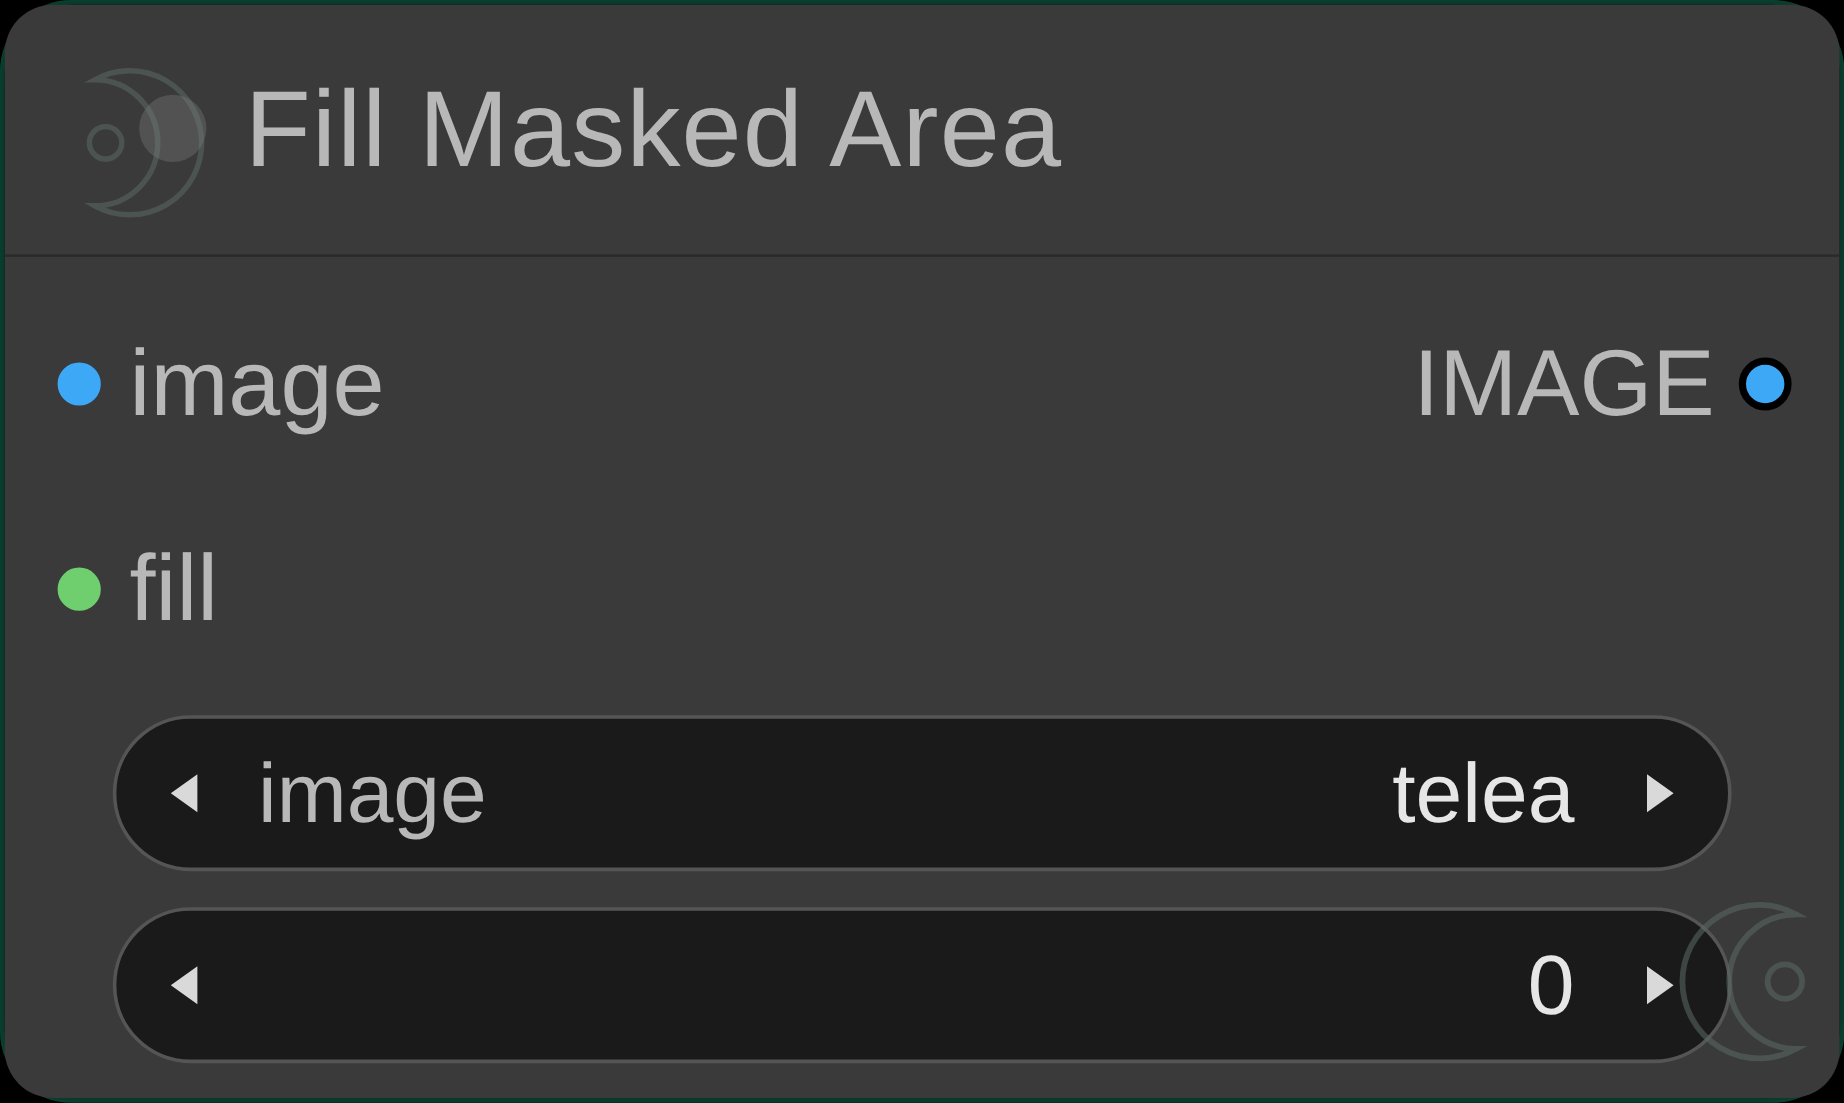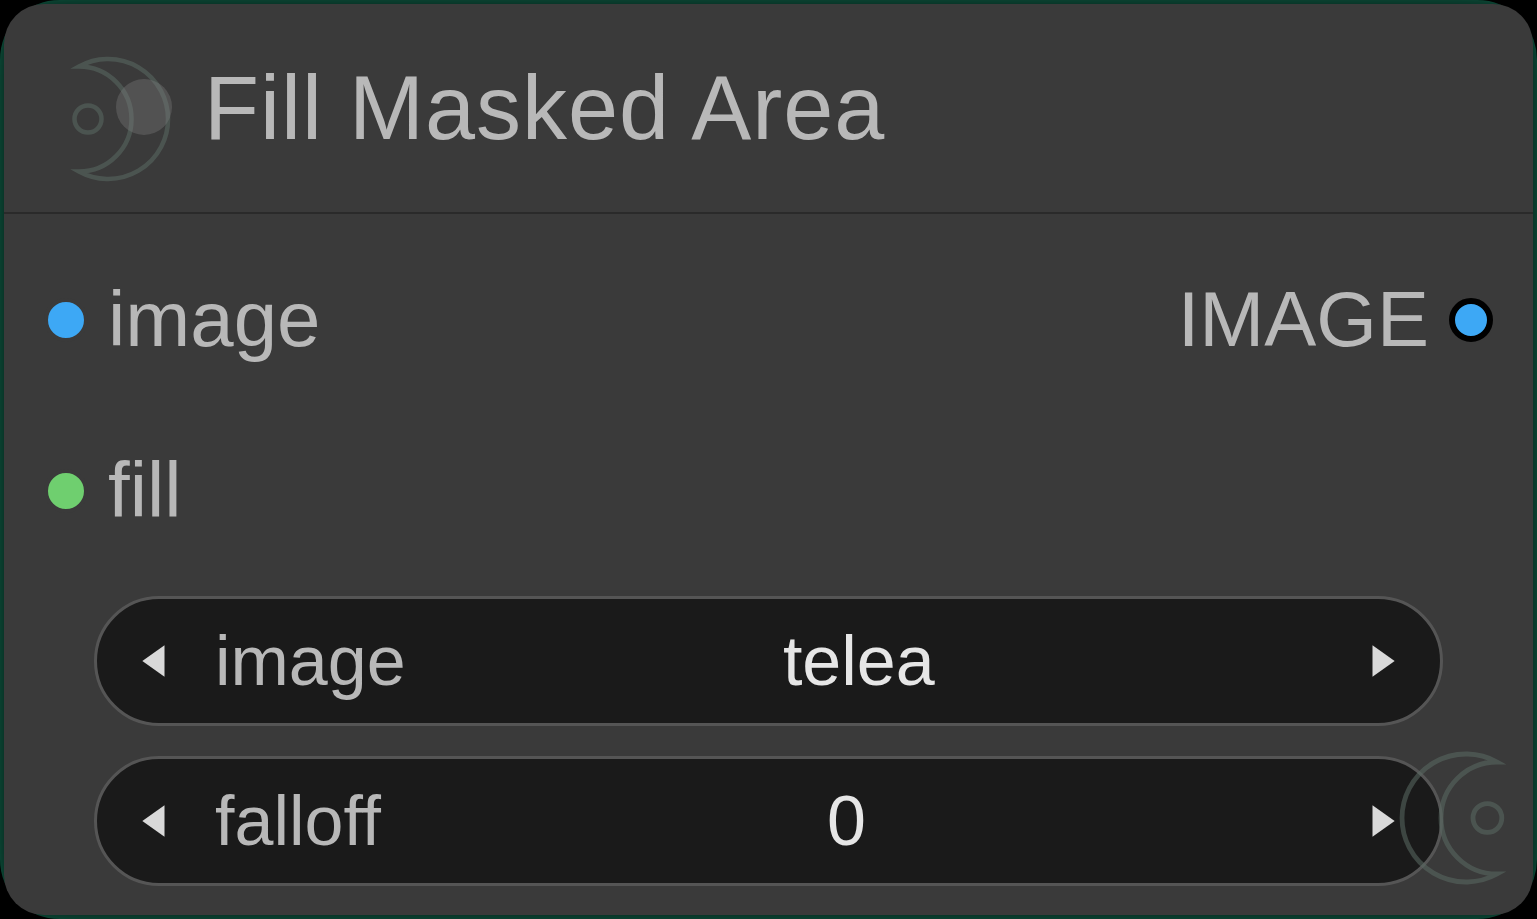--- a/index.html
+++ b/index.html
@@ -143,21 +143,21 @@
   .w-label {
     color: #b8b8b8;
     font-size: 70px;
     flex: 0 0 auto;
     margin-left: 20px;
   }
   .w-value {
     color: #e6e6e6;
     font-size: 70px;
     flex: 1;
-    text-align: center;
+    text-align: right;
     margin-right: 30px;
   }
   .w-left-group {
     display: flex;
     align-items: center;
     gap: 10px;
     flex: 0 0 auto;
   }
   .w-right-group {
     display: flex;
@@ -224,21 +224,20 @@
           </div>
         </div>
 
         <div class="widget">
           <div class="w-left-group">
             <div class="w-arrow">
               <svg viewBox="0 0 24 24">
                   <path d="M18 2 L4 12 L18 22 Z" fill="#d9d9d9"></path>
                 </svg>
             </div>
-            <div class="w-label">falloff</div>
           </div>
           <div class="w-right-group">
             <div class="w-value">0</div>
             <div class="w-arrow">
               <svg viewBox="0 0 24 24">
                   <path d="M6 2 L20 12 L6 22 Z" fill="#d9d9d9"></path>
                 </svg>
             </div>
           </div>
         </div>

